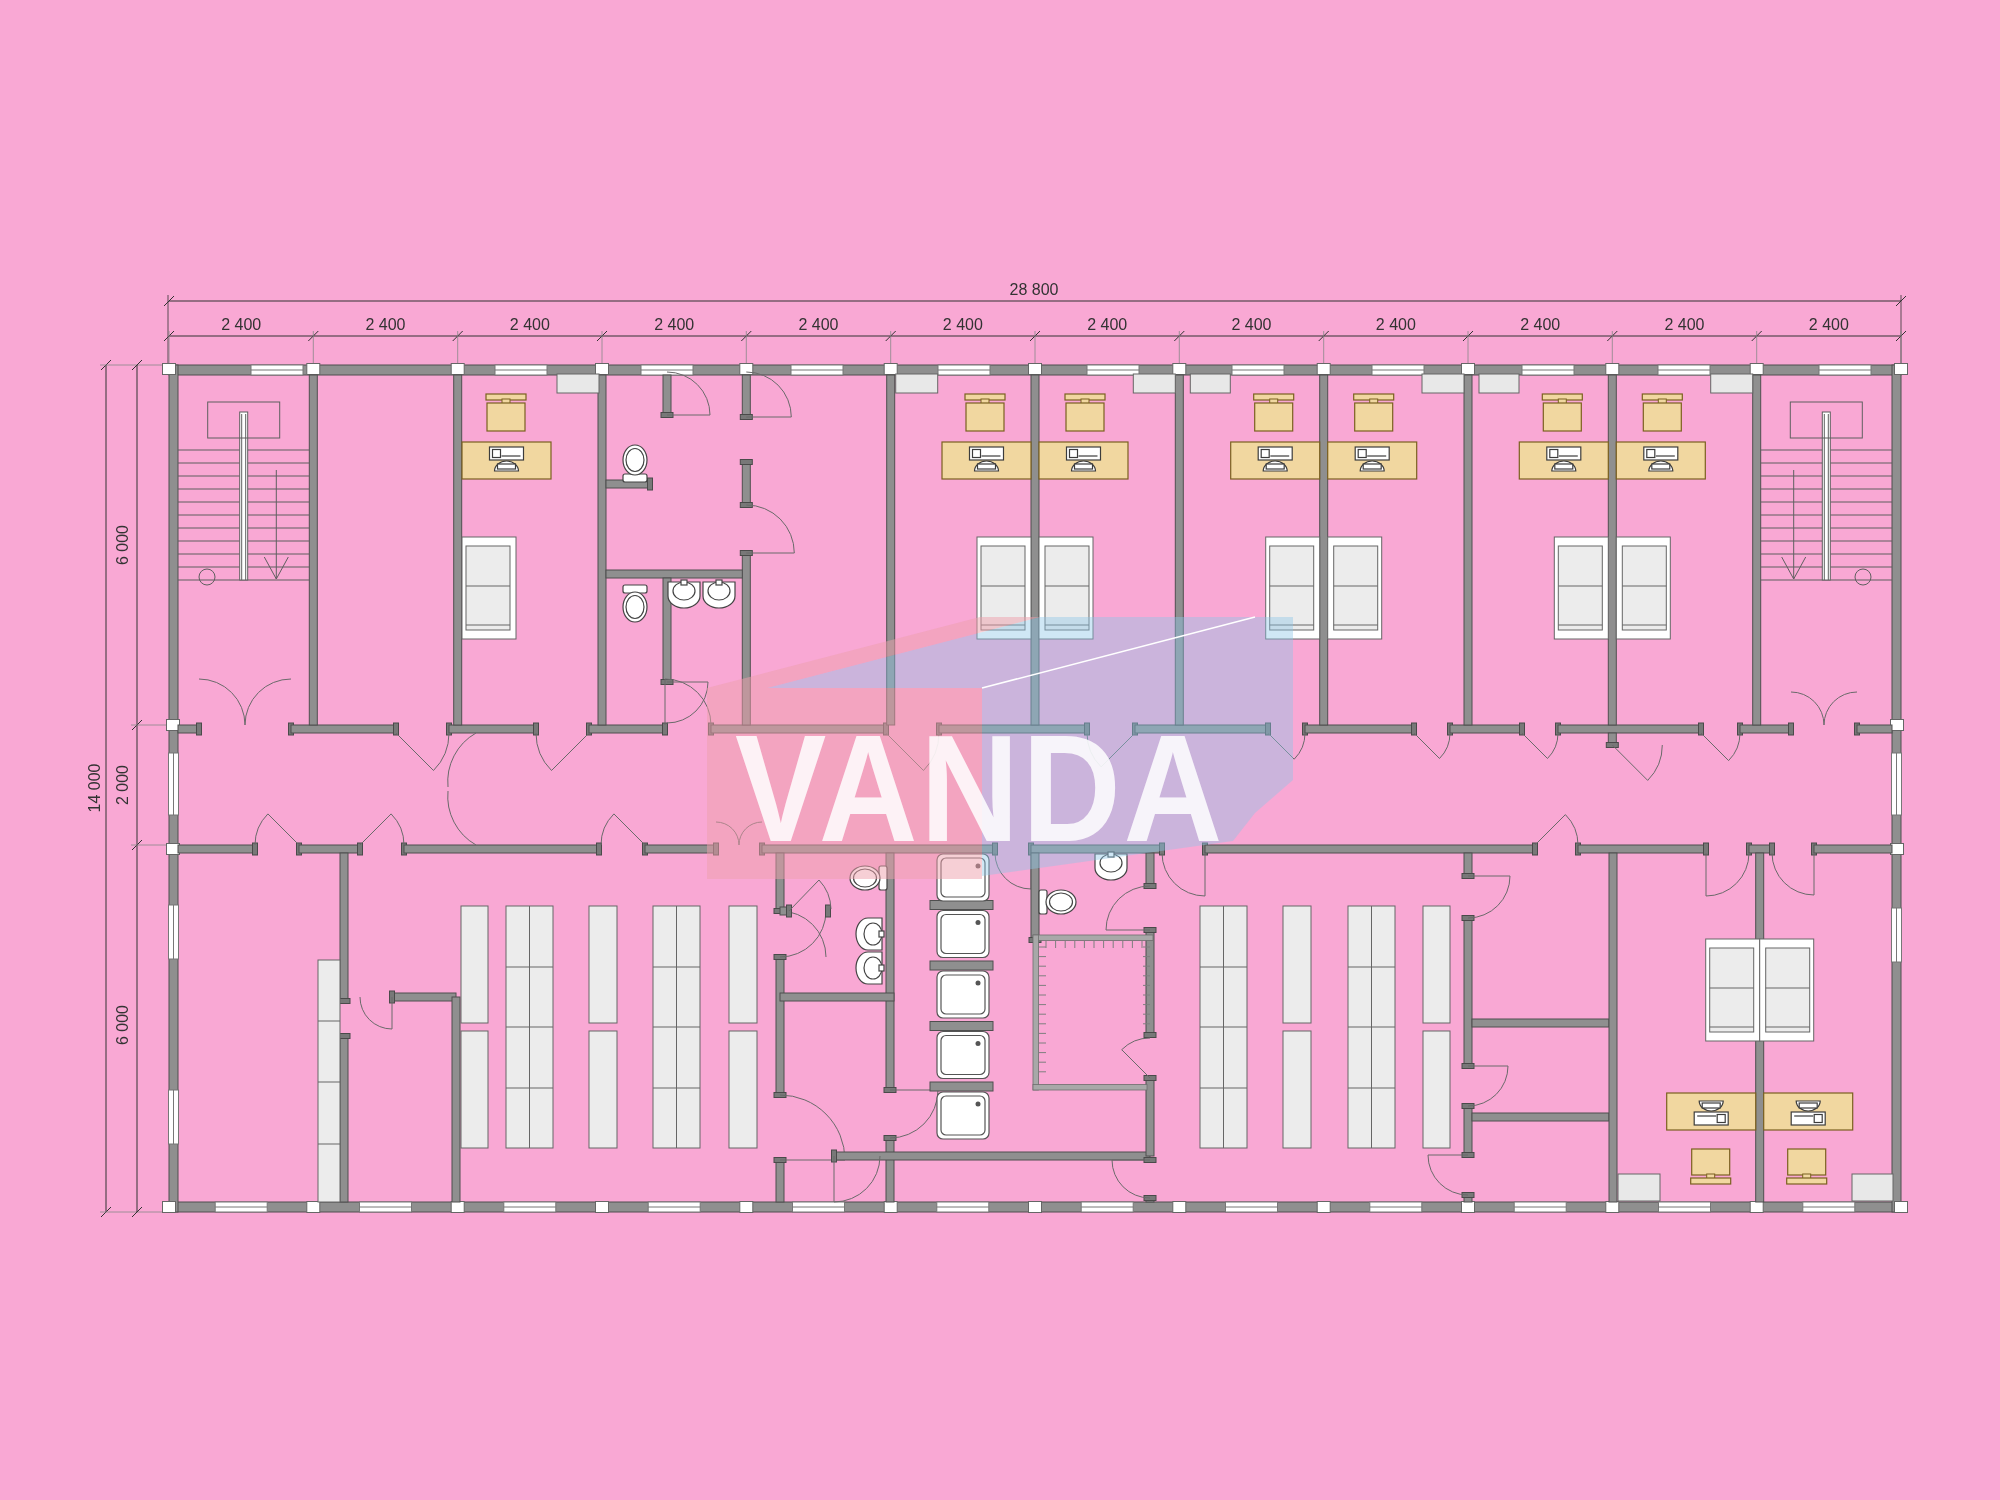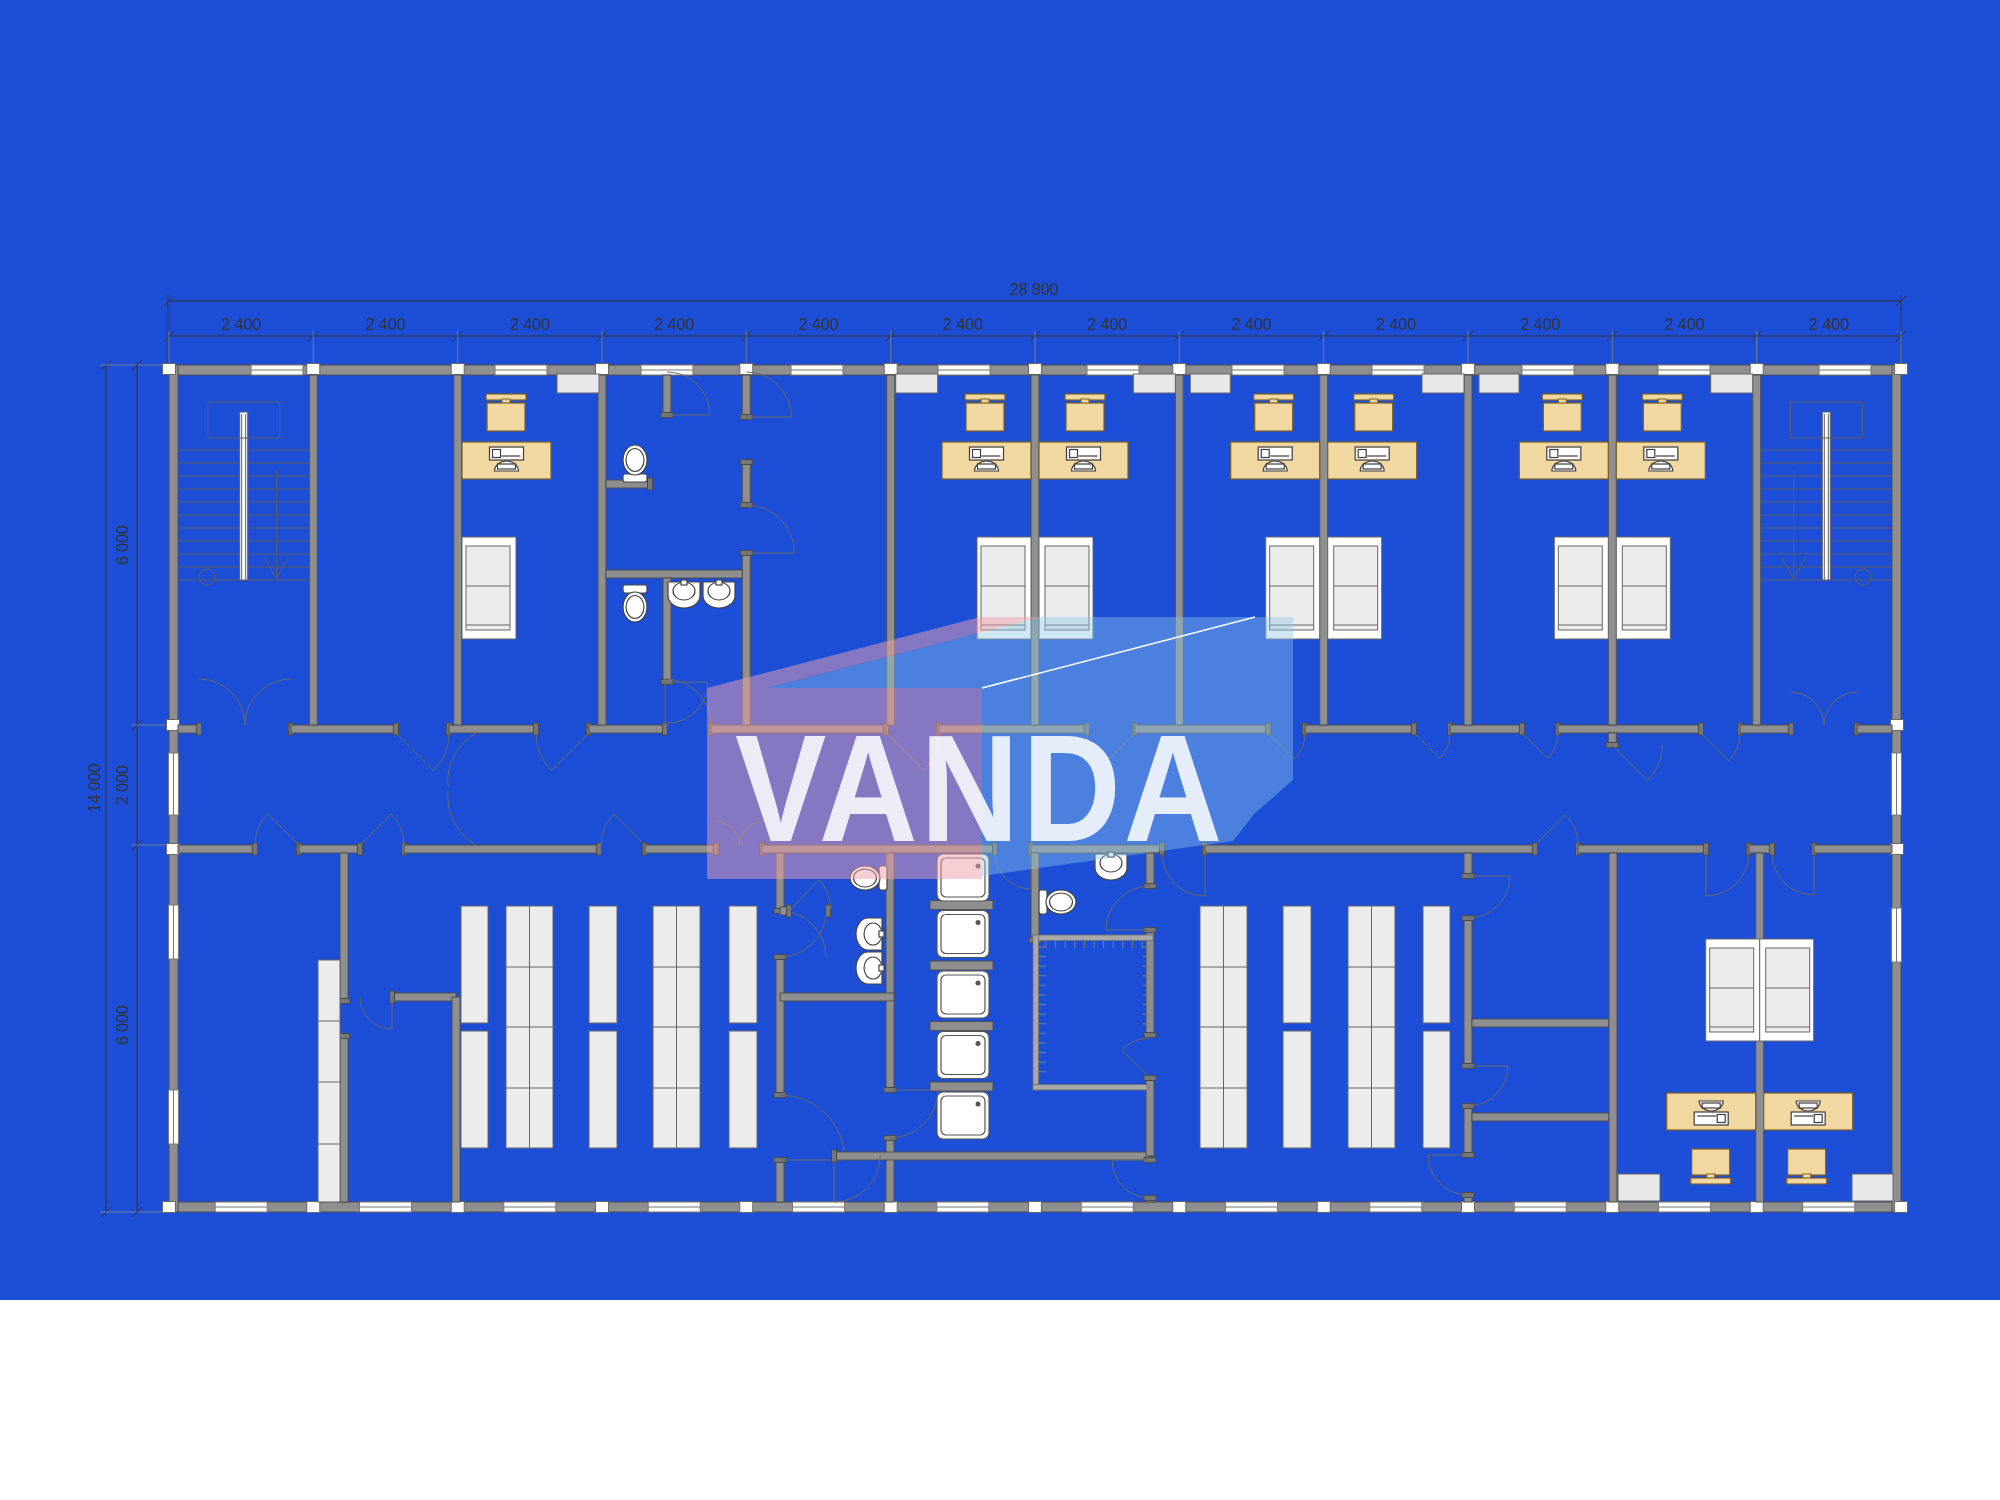--- a/index.html
+++ b/index.html
@@ -1,16 +1,16 @@
 <!DOCTYPE html>
 <html><head>
 <meta charset="utf-8">
 <style>
 html,body{margin:0;padding:0;background:#ffffff;}
-#page{width:2000px;height:1300px;position:relative;background:#1d4ed8;}
+#page{width:2000px;height:1500px;position:relative;background:#f9a8d4;}
 </style>
 </head>
 <body>
 <div id="page">
 <svg width="2000" height="1500" viewBox="0 0 2000 1500" xmlns="http://www.w3.org/2000/svg">
 
 <line x1="169.0" y1="301.0" x2="1901.0" y2="301.0" stroke="#333333" stroke-width="1"></line>
 <line x1="168.0" y1="295.0" x2="168.0" y2="365.0" stroke="#333333" stroke-width="0.8"></line>
 <line x1="1901.0" y1="295.0" x2="1901.0" y2="365.0" stroke="#333333" stroke-width="0.8"></line>
 <path d="M164.0,306 L174.0,296" fill="none" stroke="#333333" stroke-width="1"></path>

